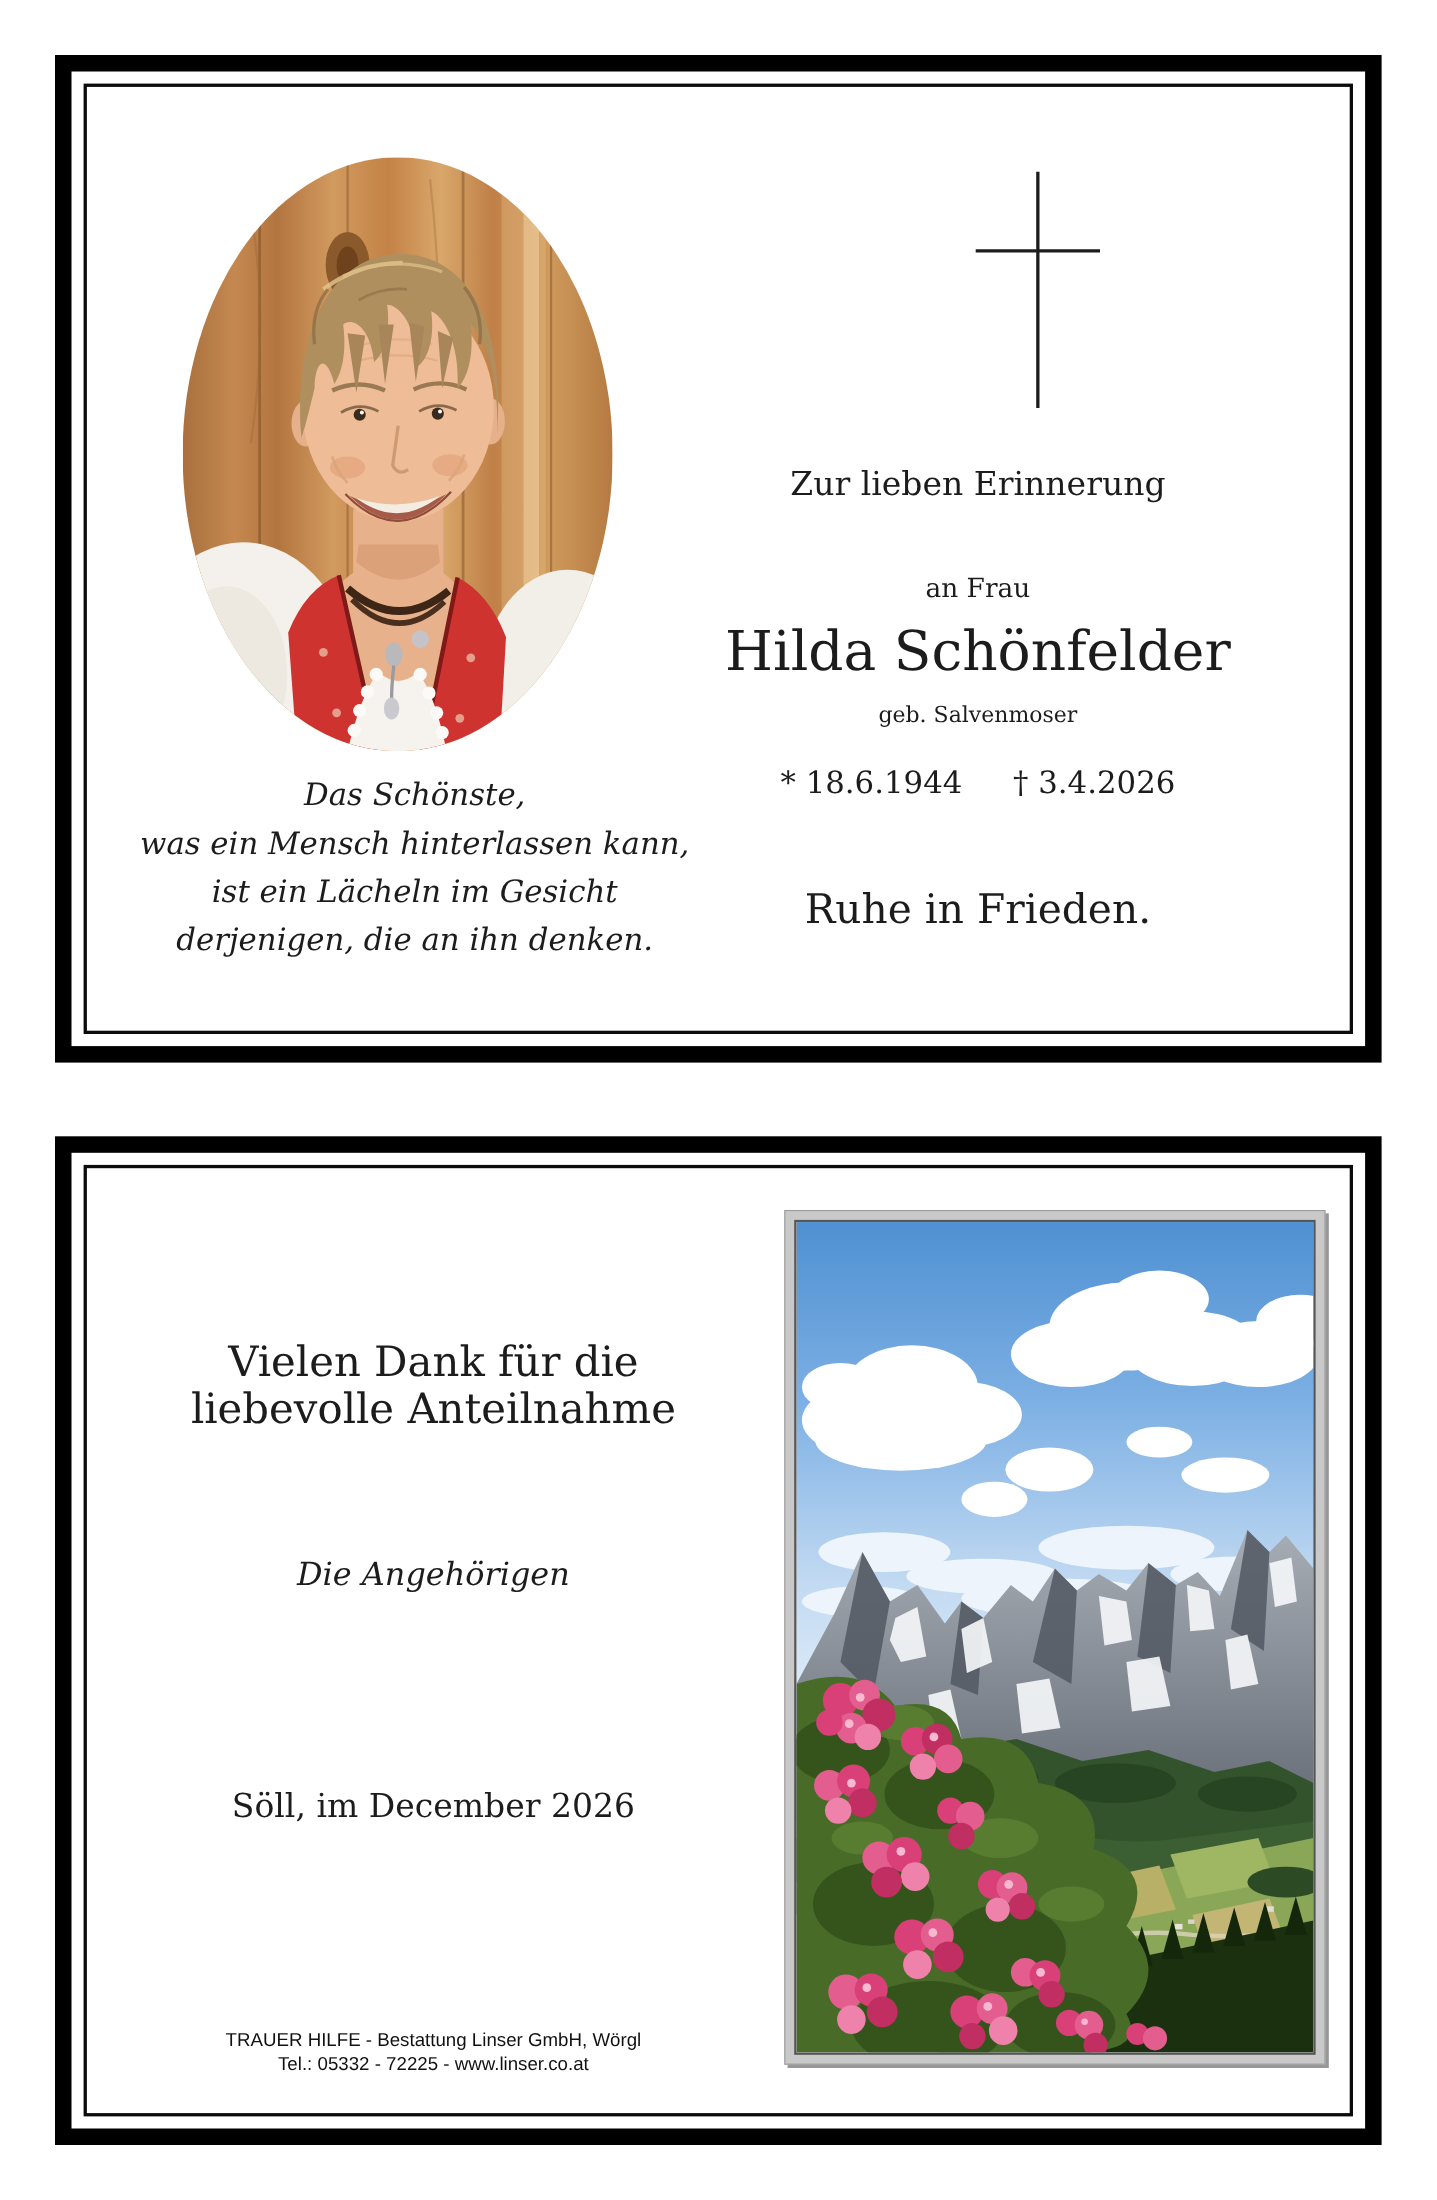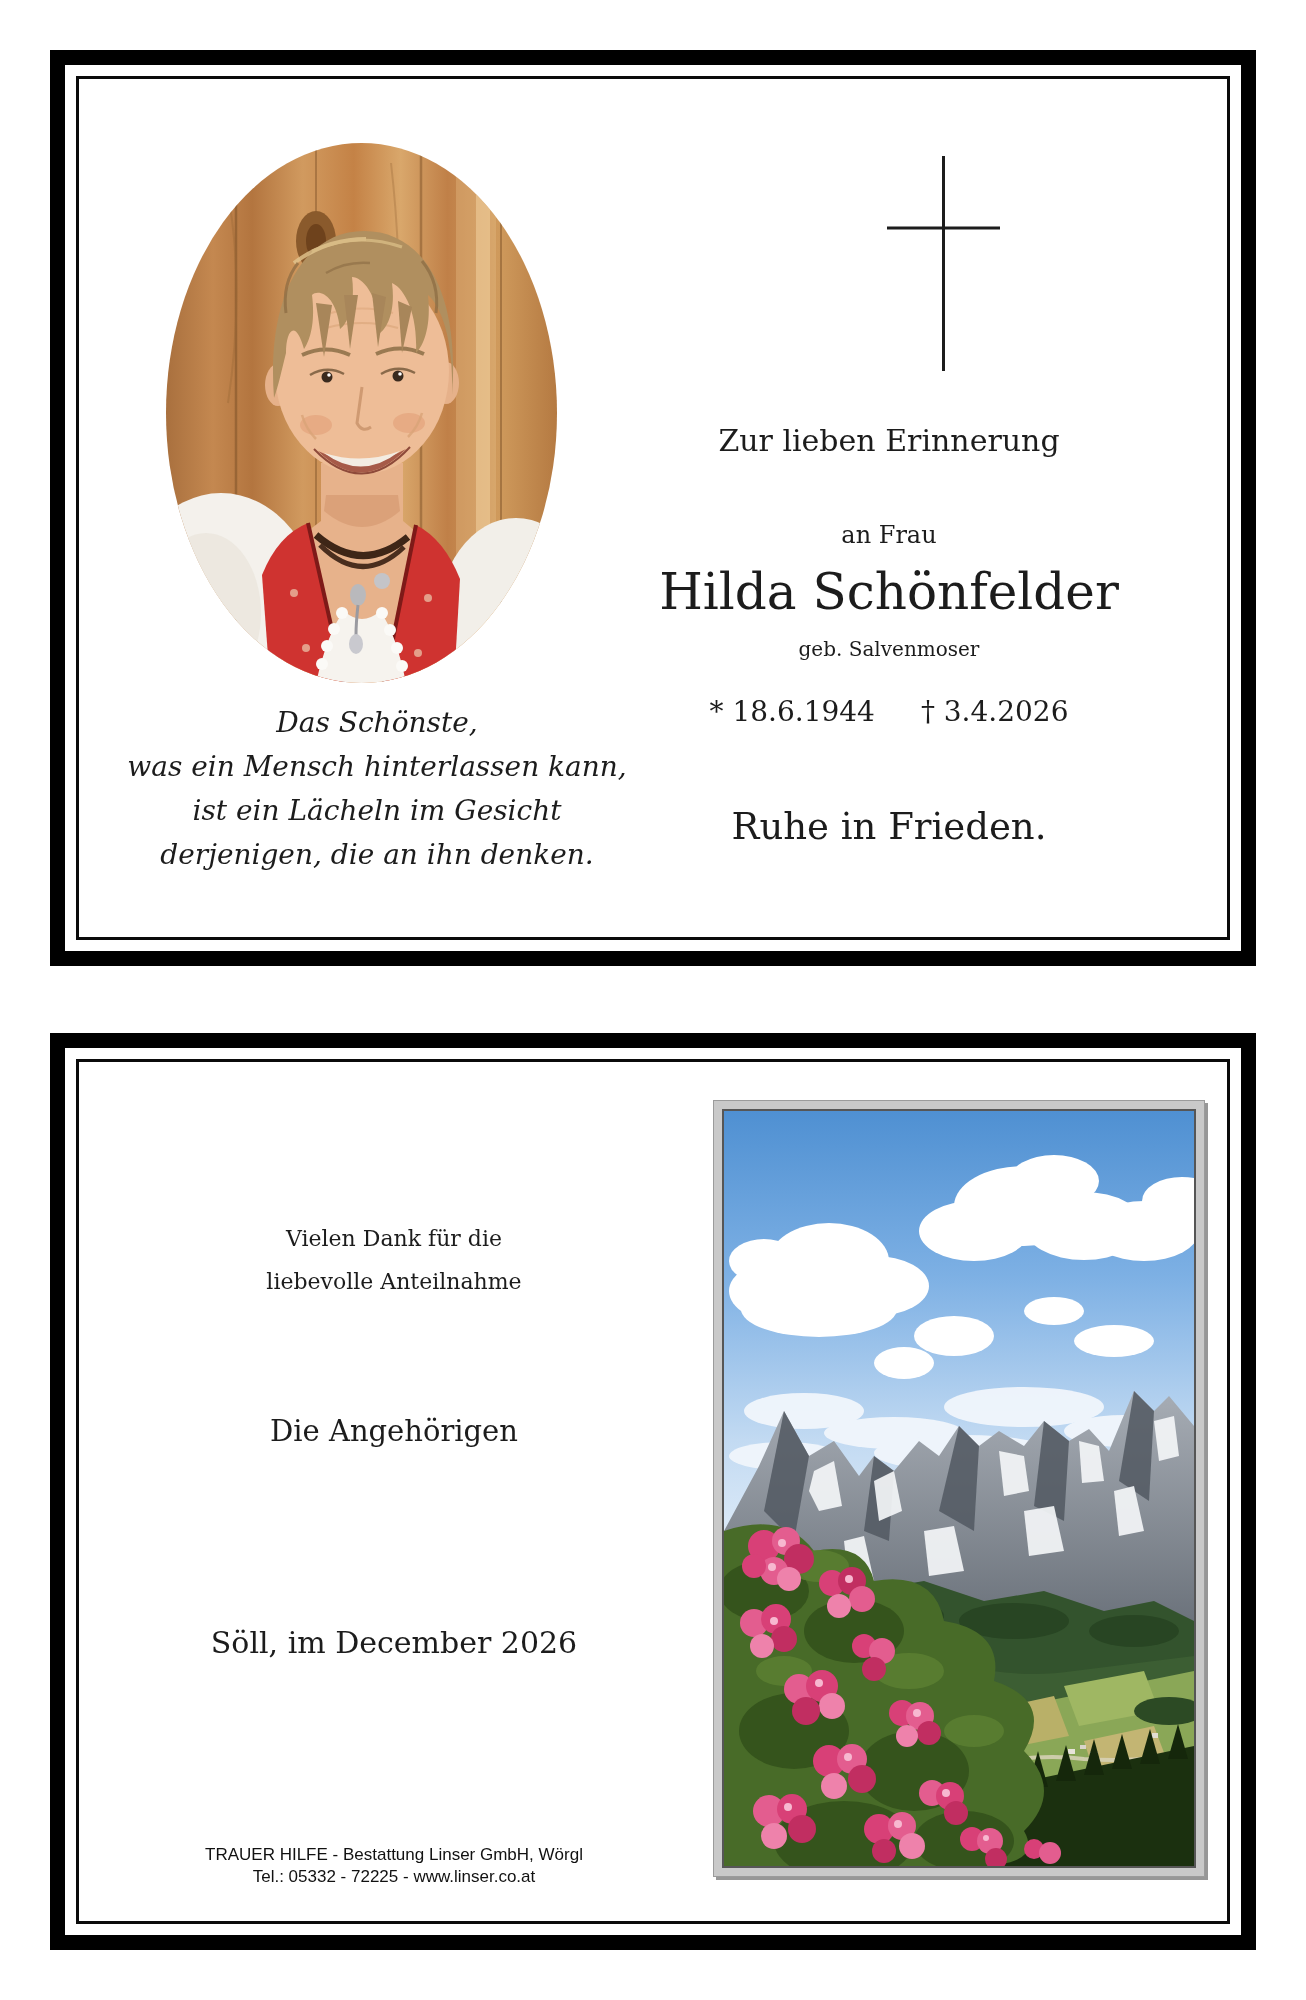--- a/index.html
+++ b/index.html
@@ -30,22 +30,22 @@
   .intro2{top:442px;font-size:24px;}
   .deceased-name{top:484px;font-size:50px;}
   .maiden{top:558px;font-size:20px;}
   .dates{top:616px;font-size:28px;}
   .dates .death{margin-left:46px;}
   .closing{top:726px;font-size:37px;}
 
   
   .left-col{position:absolute;left:0;top:0;width:630px;height:100%;}
   .left-col > div{position:absolute;left:0;right:0;text-align:center;}
-  .thanks{top:155px;font-size:22px;line-height:43px;}
-  .family{top:352px;font-size:29px;}
+  .thanks{top:155px;font-size:38px;line-height:43px;}
+  .family{top:352px;font-size:29px;font-style:italic;}
   .place-date{top:563px;font-size:30px;}
   .funeral-home{
     top:746px;font-family:"Liberation Sans", sans-serif;
     font-size:17px;line-height:22px;color:#111;margin-top:36px;
   }
   .photo-frame{
     position:absolute;left:634px;top:38px;width:492px;height:777px;
     box-sizing:border-box;background:#c9c9c9;border:1px solid #9b9b9b;
     padding:8px;box-shadow:3px 3px 0 #979797;
   }

